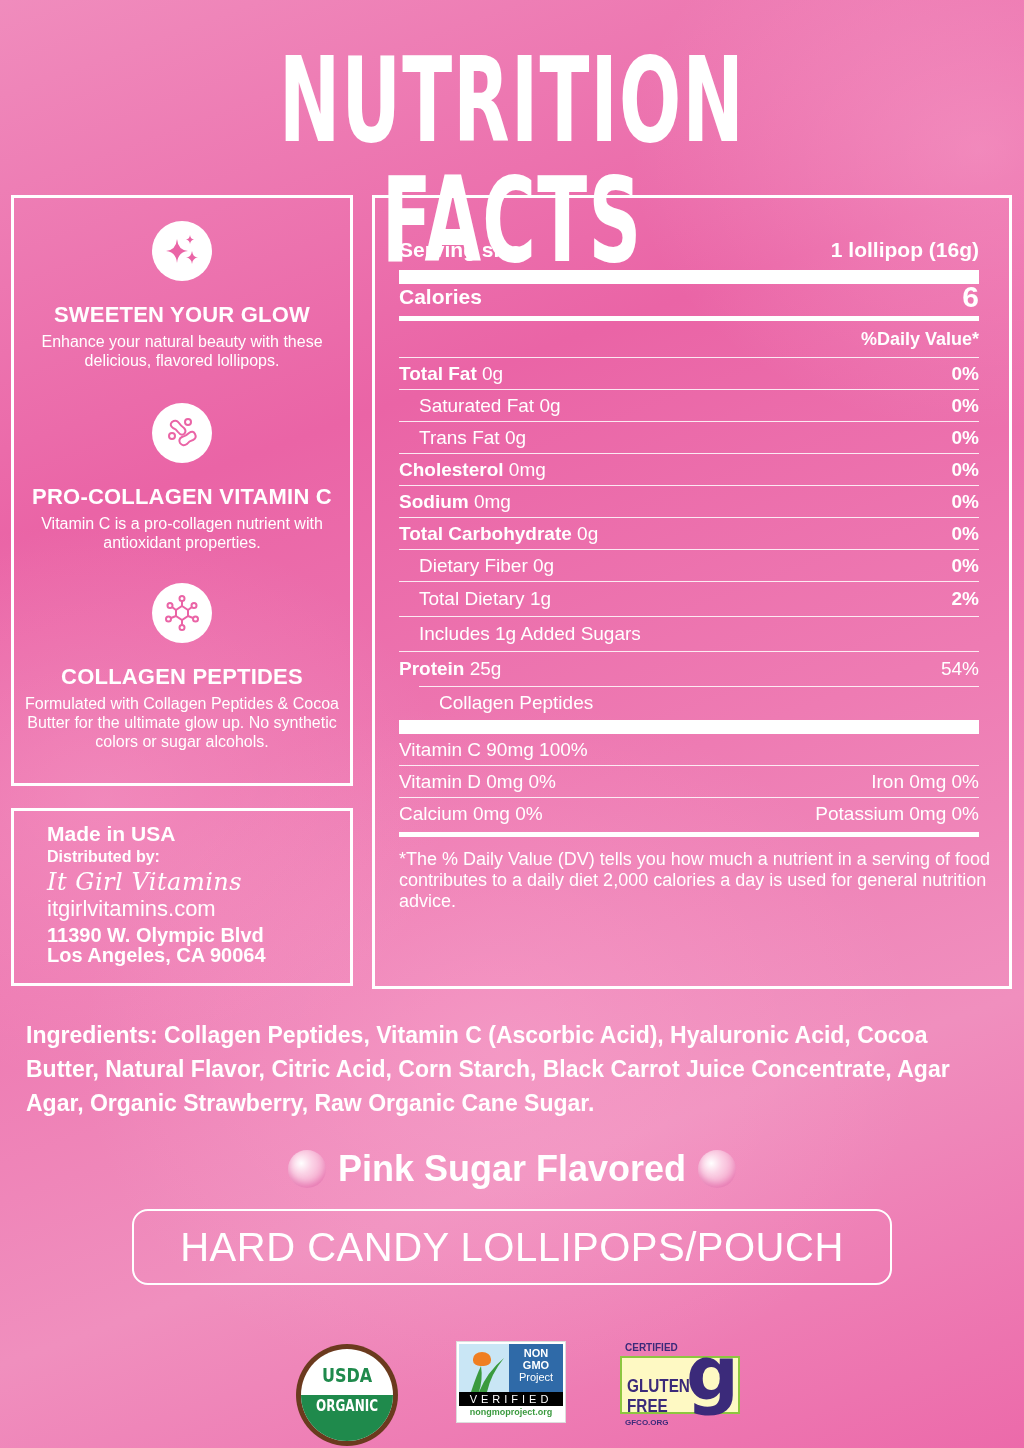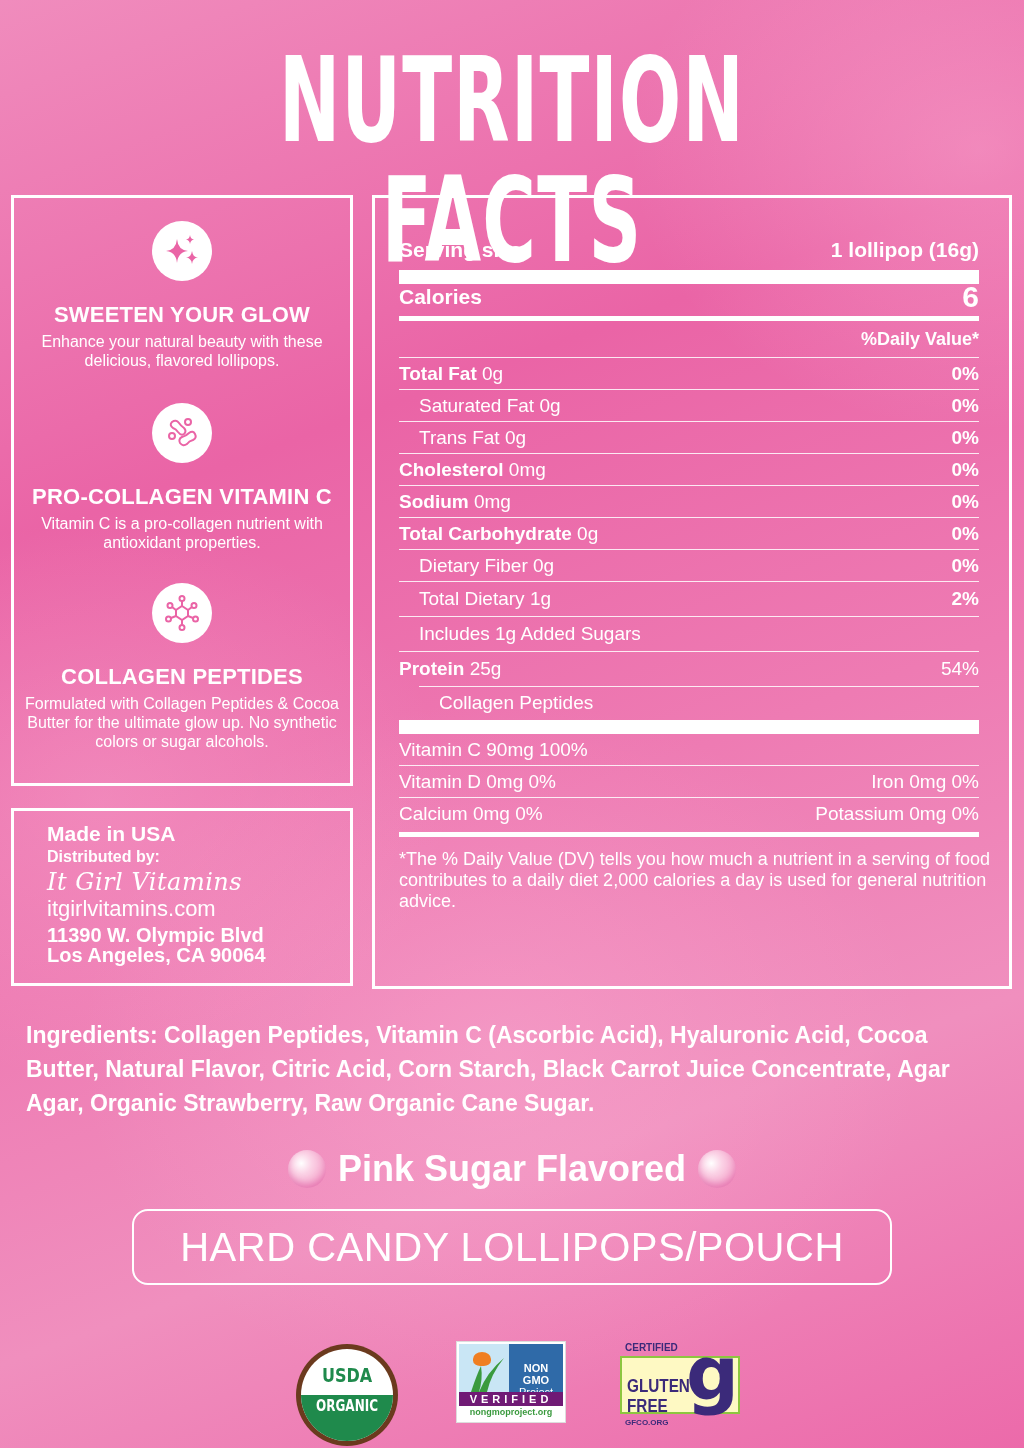--- a/index.html
+++ b/index.html
@@ -69,22 +69,22 @@
     font-size:40px; letter-spacing:0.5px;
   }
   .logos { top:1338px; left:0; width:1024px; height:100px; }
   .usda { position:absolute; left:296px; top:6px; width:102px; height:102px; border-radius:50%; background:#6b3a1e; }
   .usda .inner { position:absolute; left:5px; top:5px; width:92px; height:92px; border-radius:50%; background:#fff; overflow:hidden; }
   .usda .green { position:absolute; left:0; top:46px; width:92px; height:46px; background:#1f8a4c; }
   .usda .t1 { position:absolute; top:14px; width:92px; text-align:center; color:#1f8a4c; font-weight:bold; font-size:20px; font-family:"DejaVu Sans", sans-serif; transform:scaleX(0.8); }
   .usda .t2 { position:absolute; top:48px; width:92px; text-align:center; color:#fff; font-weight:bold; font-size:15px; font-family:"DejaVu Sans", sans-serif; transform:scaleX(0.8); }
   .nongmo { position:absolute; left:456px; top:3px; width:108px; height:80px; background:#fff; border:1px solid #ddd; }
   .nongmo .left { position:absolute; left:2px; top:2px; width:50px; height:48px; background:#c9e6f5; }
-  .nongmo .right { position:absolute; left:52px; top:2px; width:54px; height:48px; background:#2f6aa8; color:#fff; text-align:center; font-weight:bold; font-size:11px; line-height:12px; padding-top:18px; box-sizing:border-box; }
-  .nongmo .ver { position:absolute; left:2px; top:50px; width:104px; height:14px; background:#701a75; color:#fff; font-size:11px; letter-spacing:4px; text-align:center; line-height:14px;font-weight:bold; }
+  .nongmo .right { position:absolute; left:52px; top:2px; width:54px; height:48px; background:#2f6aa8; color:#fff; text-align:center; font-weight:bold; font-size:11px; line-height:12px; padding-top:3px; box-sizing:border-box; }
+  .nongmo .ver { position:absolute; left:2px; top:50px; width:104px; height:14px; background:#000000; color:#fff; font-size:11px; letter-spacing:4px; text-align:center; line-height:14px; }
   .nongmo .url { position:absolute; left:0; top:65px; width:108px; text-align:center; color:#3a9a3e; font-size:9px; font-weight:bold; }
   .nongmo .butterfly { position:absolute; left:14px; top:8px; width:18px; height:14px; background:#f07f22; border-radius:50% 50% 40% 40%; }
   .gf { position:absolute; left:620px; top:2px; width:130px; height:98px; }
   .gf .cert { position:absolute; left:5px; top:2px; color:#3b2a7a; font-weight:bold; font-size:10px; }
   .gf .panel { position:absolute; left:0; top:16px; width:120px; height:58px; border:2px solid #8dc63f; background:#fef9c3; box-sizing:border-box; }
   .gf .gluten { position:absolute; left:5px; top:18px; color:#3b2a7a; font-weight:bold; font-size:18px; line-height:20px; transform:scaleX(0.85); transform-origin:0 0; }
   .gf .g { position:absolute; left:66px; top:-4px; color:#3b2a7a; font-weight:bold; font-size:74px; line-height:74px; font-family:"DejaVu Sans", sans-serif; }
   .gf .org { position:absolute; left:5px; top:78px; color:#3b2a7a; font-weight:bold; font-size:8px; }
 </style>
 </head>

